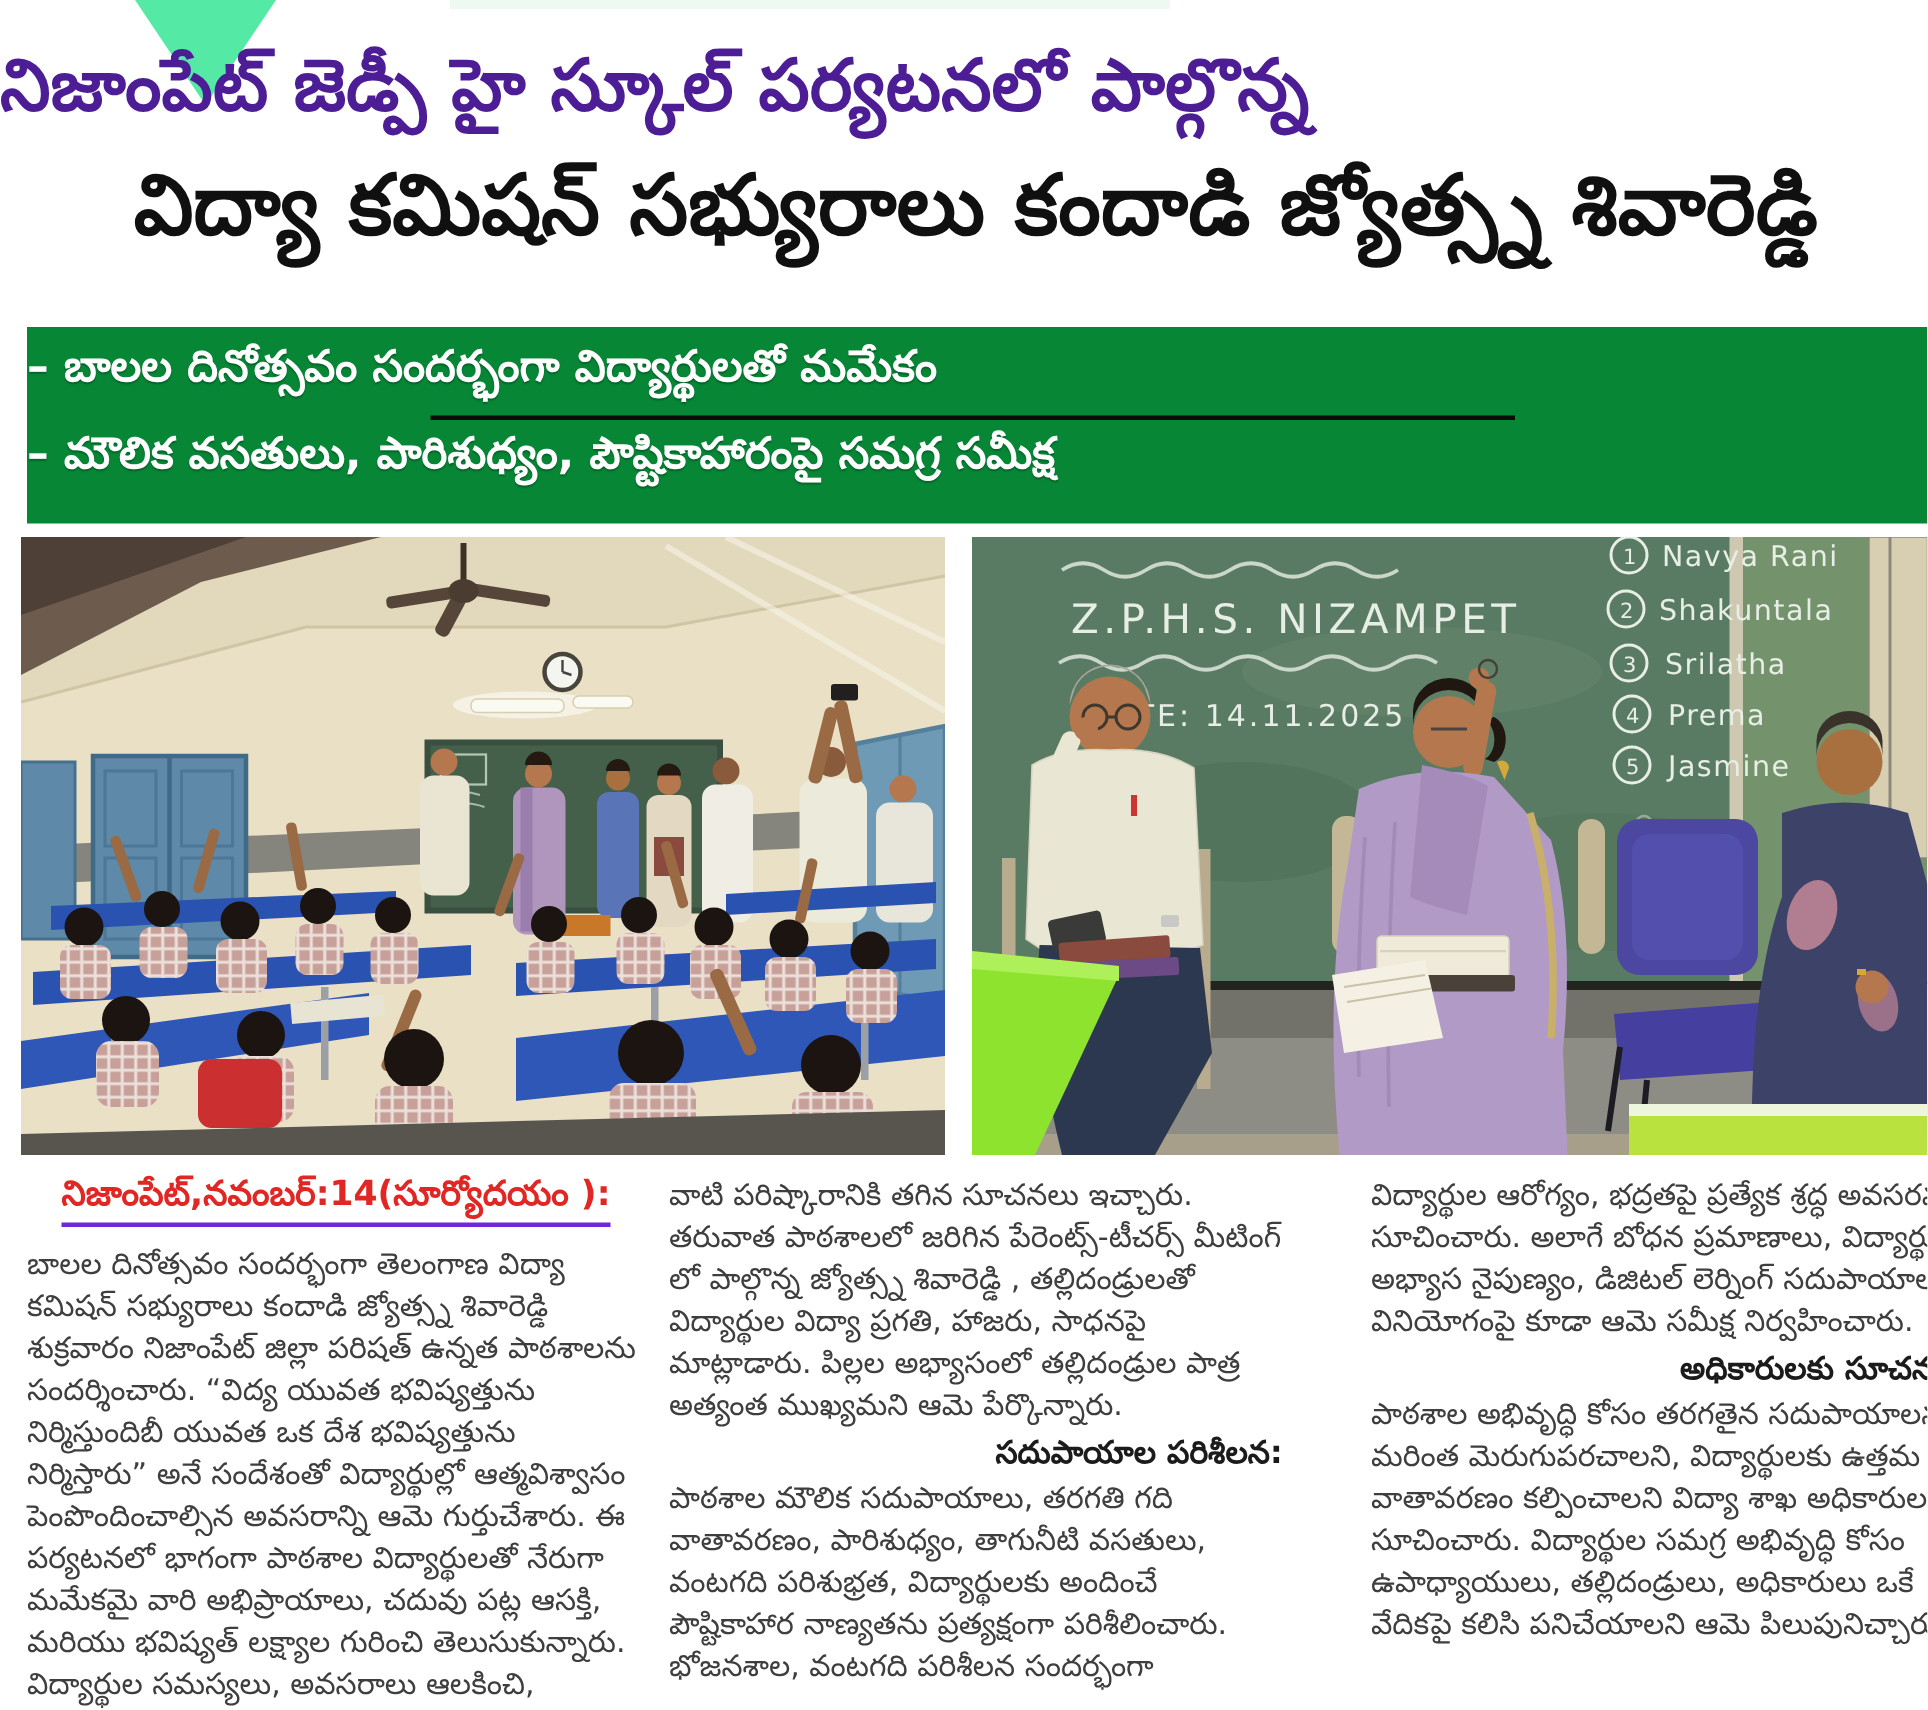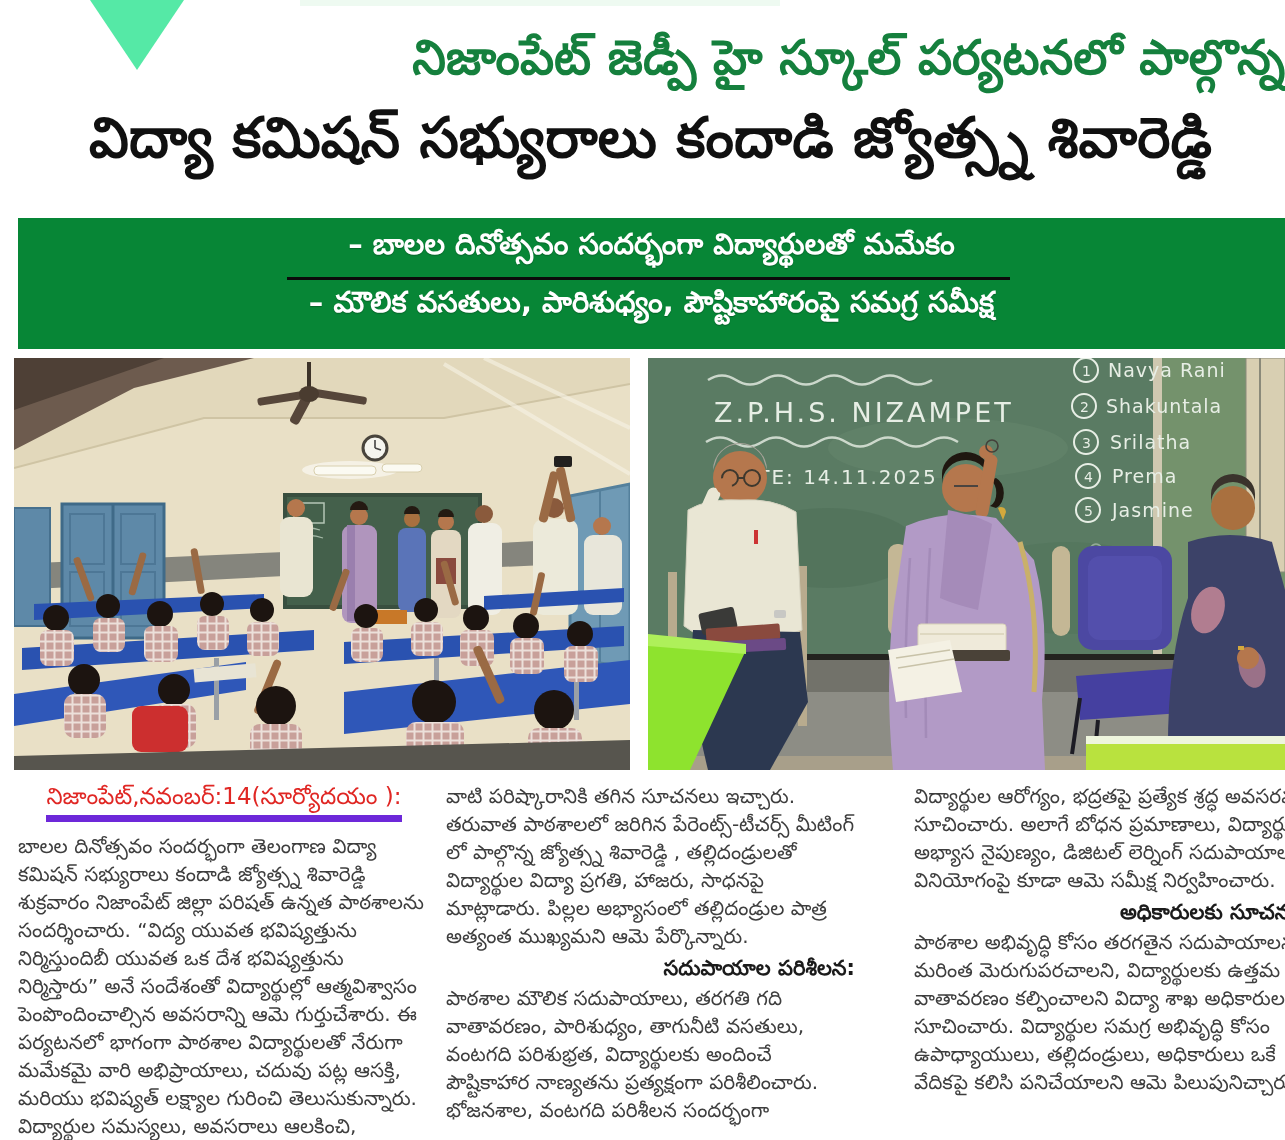--- a/index.html
+++ b/index.html
@@ -8,48 +8,48 @@
     overflow:hidden; font-family:"DejaVu Sans", sans-serif;
   }
   
   .mint-triangle {
     position:absolute; left:90px; top:0; width:0; height:0;
     border-left:47px solid transparent; border-right:47px solid transparent;
     border-top:70px solid #55e9a6;
   }
   .top-tint { position:absolute; left:300px; top:0; width:480px; height:6px; background:#eefaf1; }
   .headline-1 {
-    position:absolute; left:0; right:0; top:26px; text-align:right;
-    font-size:48px; line-height:1.3; font-weight:800; color:#15803d;
+    position:absolute; left:0; right:0; top:26px; text-align:left;
+    font-size:48px; line-height:1.3; font-weight:800; color:#4c1d95;
   }
   .headline-2 {
     position:absolute; left:0; right:0; top:100px; text-align:center;
     font-size:56px; line-height:1.35; font-weight:800; color:#101010;padding-left:16px;
   }
   
   .banner { position:absolute; left:18px; right:0; top:218px; height:131px; background:#078636; }
-  .banner-line { position:absolute; left:0; right:0; text-align:center; color:#ffffff; font-weight:700; font-size:29px; line-height:1.3; text-shadow:0 1px 1px rgba(0,0,0,.25); }
+  .banner-line { position:absolute; left:0; right:0; text-align:left; color:#ffffff; font-weight:700; font-size:29px; line-height:1.3; text-shadow:0 1px 1px rgba(0,0,0,.25); }
   .banner-line.first { top:8px; }
   .banner-line.second { top:66px; }
   .banner-sep { position:absolute; top:59px; left:269px; width:723px; height:3px; background:#0b0b0b; }
   
   .photo { position:absolute; top:358px; height:412px; }
   .photo svg { display:block; }
   .photo-left { left:14px; width:616px; }
   .photo-right { left:648px; width:637px; }
   
   .col { position:absolute; top:782px; font-size:20px; line-height:28px; color:#3e3e3e; text-align:left; }
   .col p { margin:0 0 2px 0; }
   .col-1 { left:18px;  width:412px; }
   .col-2 { left:446px; width:409px; }
   .col-3 { left:866px; width:406px;margin-left:48px; }
   .dateline { text-align:center; margin:0 0 10px 0; }
   .dateline span {
-    display:inline-block; color:#e02724; font-weight:400; font-size:23px;
-    border-bottom:7px solid #6d28d9; padding-bottom:5px;
+    display:inline-block; color:#e02724; font-weight:700; font-size:23px;
+    border-bottom:3px solid #6d28d9; padding-bottom:5px;
   }
   .subhead { font-weight:700; color:#1b1b1b; font-size:21px; margin:4px 0 2px 0;text-align:right; }
   .chalk { fill:#e7eee5; font-family:"DejaVu Sans", sans-serif; }
 </style>
 </head>
 <body>
 
 <div class="page">
 
   <div class="mint-triangle"></div>

